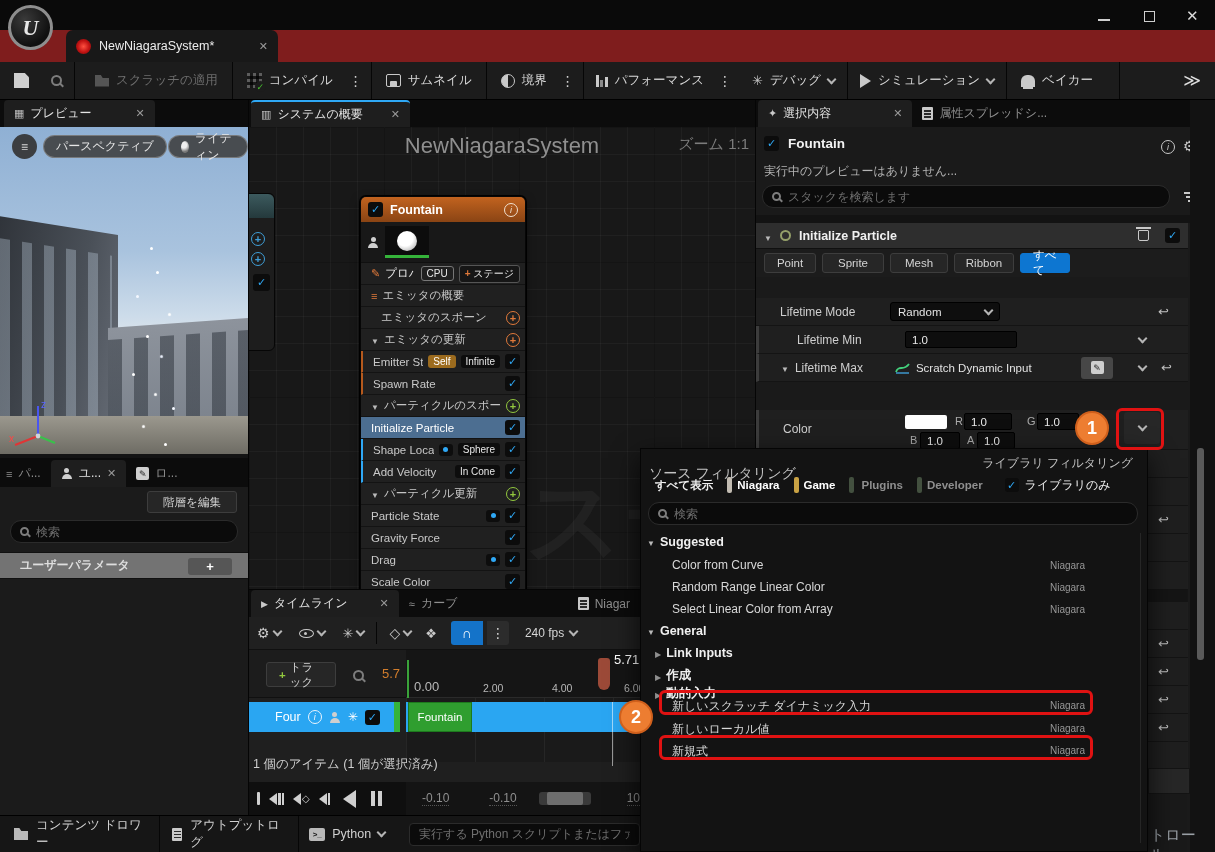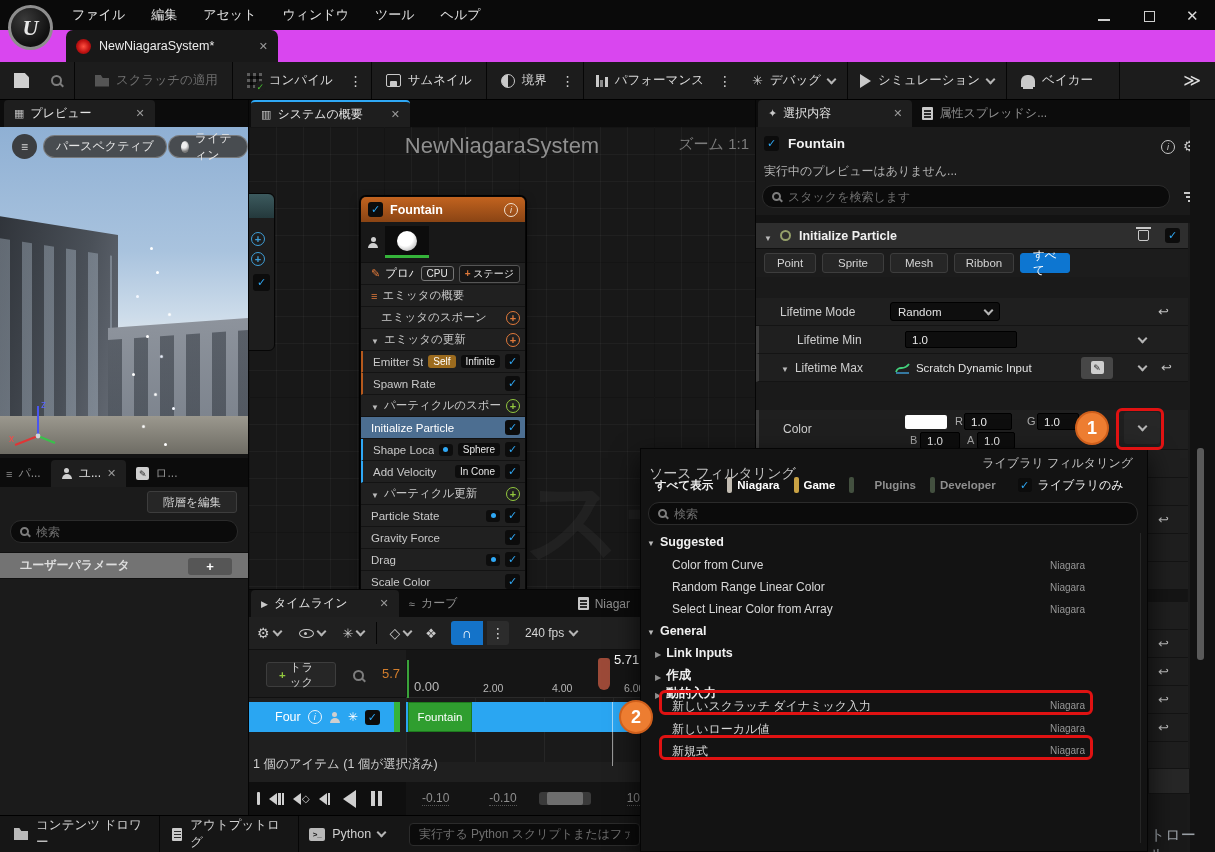--- a/index.html
+++ b/index.html
@@ -65,40 +65,32 @@
   input{outline:none}
   .searchpill{background:#0b0b0b;border:1px solid #2b2b2b;border-radius:11px;display:flex;align-items:center;gap:7px;padding:0 9px}
   .searchpill input{flex:1;background:transparent;border:0;color:#ddd;font-size:12px;font-family:inherit}
   .searchpill input::placeholder{color:#6f6f6f}
   .vsep{width:1px;background:#060606;height:100%}
 </style>
 </head>
 <body>
 
 <div class="abs" style="left:0;top:0;width:1215px;height:30px;background:#0a0a0a">
-  <div class="abs flex" style="left:72px;top:0;height:30px;gap:26px;font-size:13px;color:#e2e2e2">
-    <span>ファイル</span>
-    <span>編集</span>
-    <span>アセット</span>
-    <span>ウィンドウ</span>
-    <span>ツール</span>
-    <span>ヘルプ</span>
-  </div>
   <div class="abs" style="left:1098px;top:19px;width:12px;height:2px;background:#cfcfcf"></div>
   <div class="abs" style="left:1144px;top:11px;width:11px;height:11px;border:1.6px solid #cfcfcf"></div>
   <div class="abs xmark" style="left:1186px;top:7px;font-size:15px;color:#dadada"></div>
 </div>
 
 <div class="abs" style="left:8px;top:5px;width:45px;height:45px;border-radius:50%;z-index:20;
             background:radial-gradient(circle at 35% 30%, #3a3a3a 0%, #101010 70%);
             border:3px solid #8e8e8e;display:flex;align-items:center;justify-content:center">
   <span style="font-family:'Liberation Serif',serif;font-style:italic;font-weight:bold;font-size:22px;color:#e8e8e8">U</span>
 </div>
 
-<div class="abs" style="left:0;top:30px;width:1215px;height:32px;background:#d946ef">
+<div class="abs" style="left:0;top:30px;width:1215px;height:32px;background:#7f1d1d">
   <div class="abs flex" style="left:66px;top:0;width:212px;height:32px;background:#181818;border-radius:7px 7px 0 0;padding:0 10px;gap:8px">
     <span style="width:15px;height:15px;border-radius:50%;background:radial-gradient(circle,#ff5040 0%,#c01212 55%,#6e0b0b 100%)"></span>
     <span style="font-size:12.5px;color:#ececec;flex:1">NewNiagaraSystem*</span>
     <span class="xmark"></span>
   </div>
 </div>
 
 <div class="abs flex" style="left:0;top:62px;width:1215px;height:38px;background:#1c1c1c;border-bottom:1px solid #000;font-size:12.5px;color:#d8d8d8">
   <div class="flex" style="padding:0 10px 0 14px">
     <span style="width:15px;height:15px;background:#cfcfcf;clip-path:polygon(0 0,72% 0,100% 28%,100% 100%,0 100%)"></span>
@@ -588,21 +580,21 @@
   <div class="abs flex" style="left:14px;top:26px;gap:14px;height:20px">
     <span style="font-size:11.5px;font-weight:bold;color:#f0f0f0">すべて表示</span>
     <span class="flex" style="gap:5px">
         <span style="width:5px;height:16px;background:#c2bcb2;border-radius:2px"></span>
         <span style="font-size:11.5px;font-weight:bold;color:#fff">Niagara</span>
       </span>
     <span class="flex" style="gap:5px">
         <span style="width:5px;height:16px;background:#c9a244;border-radius:2px"></span>
         <span style="font-size:11.5px;font-weight:bold;color:#fff">Game</span>
       </span>
-    <span class="flex" style="gap:20px">
+    <span class="flex" style="gap:7px">
         <span style="width:5px;height:16px;background:#43503f;border-radius:2px"></span>
         <span style="font-size:11.5px;font-weight:bold;color:#8f8f8f">Plugins</span>
       </span>
     <span class="flex" style="gap:5px">
         <span style="width:5px;height:16px;background:#43503f;border-radius:2px"></span>
         <span style="font-size:11.5px;font-weight:bold;color:#8f8f8f">Developer</span>
       </span>
     <span class="flex" style="gap:6px;margin-left:8px">
         <span class="cb" style="width:14px;height:14px"></span>
         <span style="font-size:12px;color:#f0f0f0">ライブラリのみ</span>

